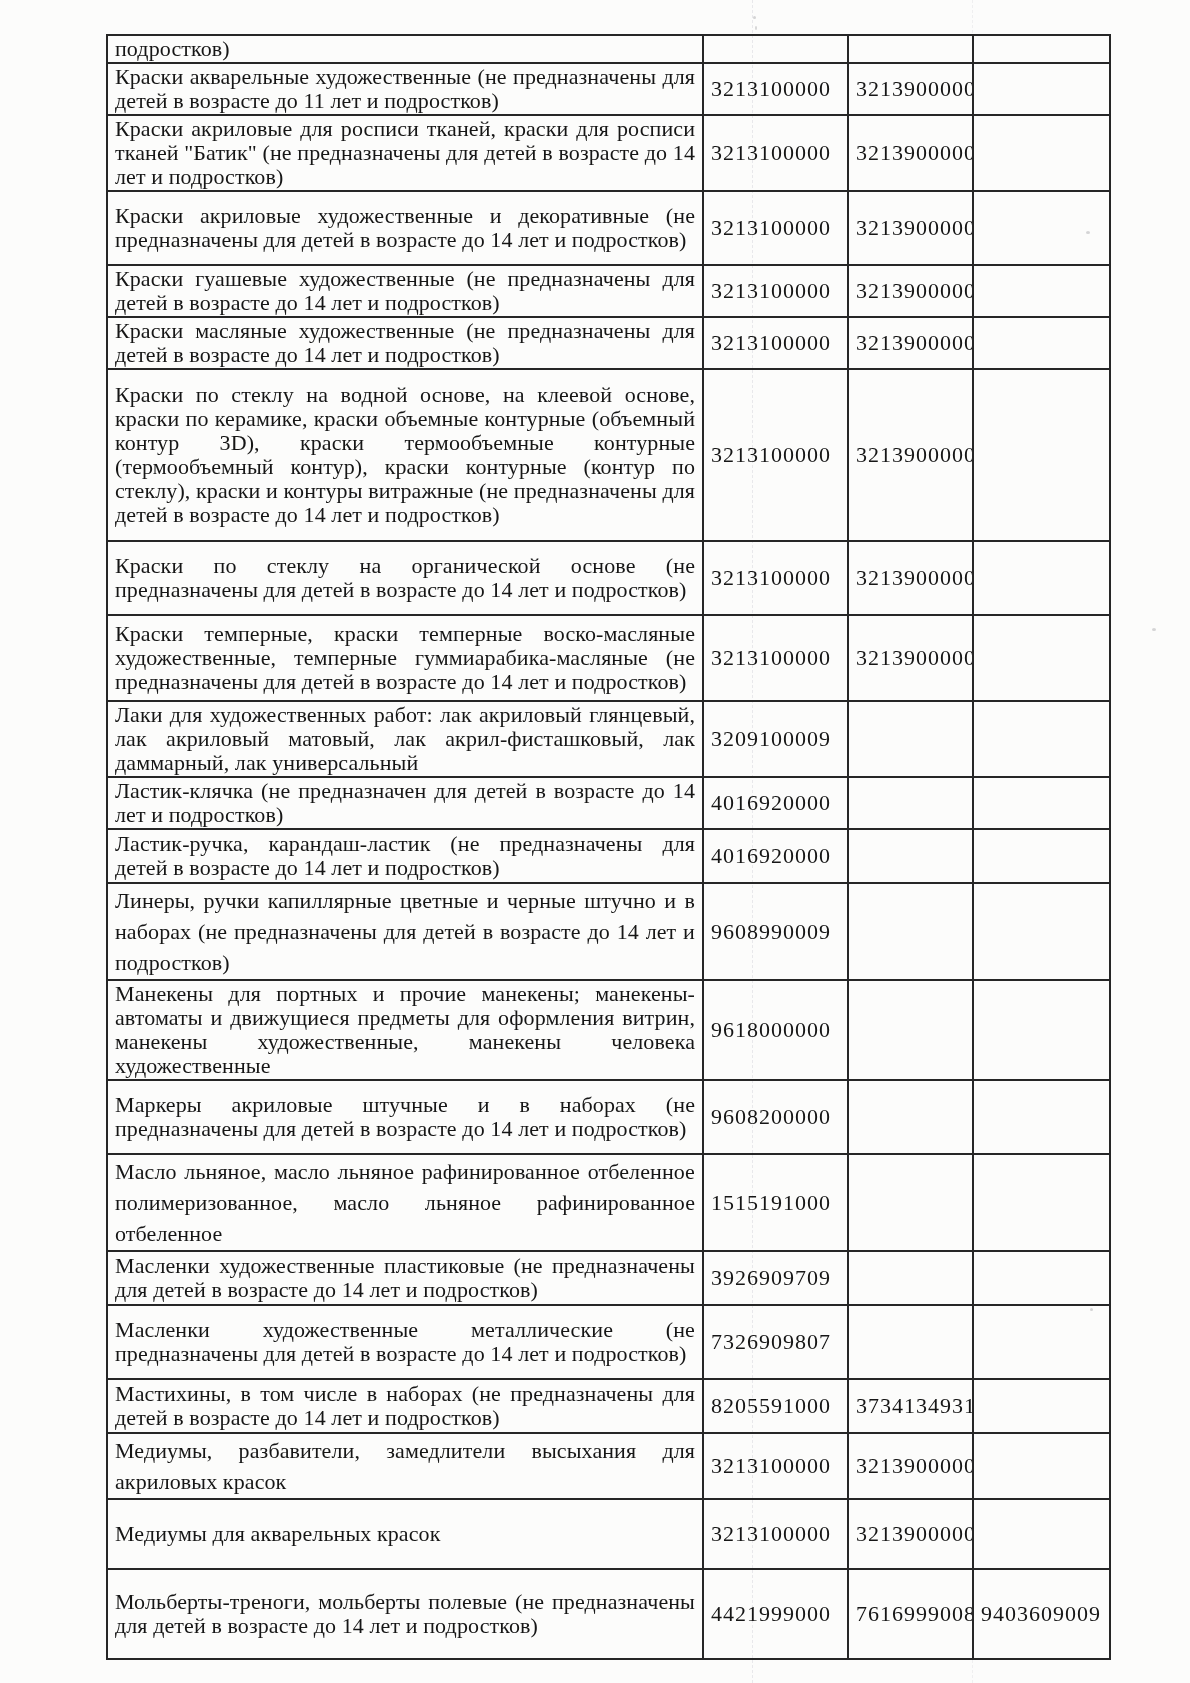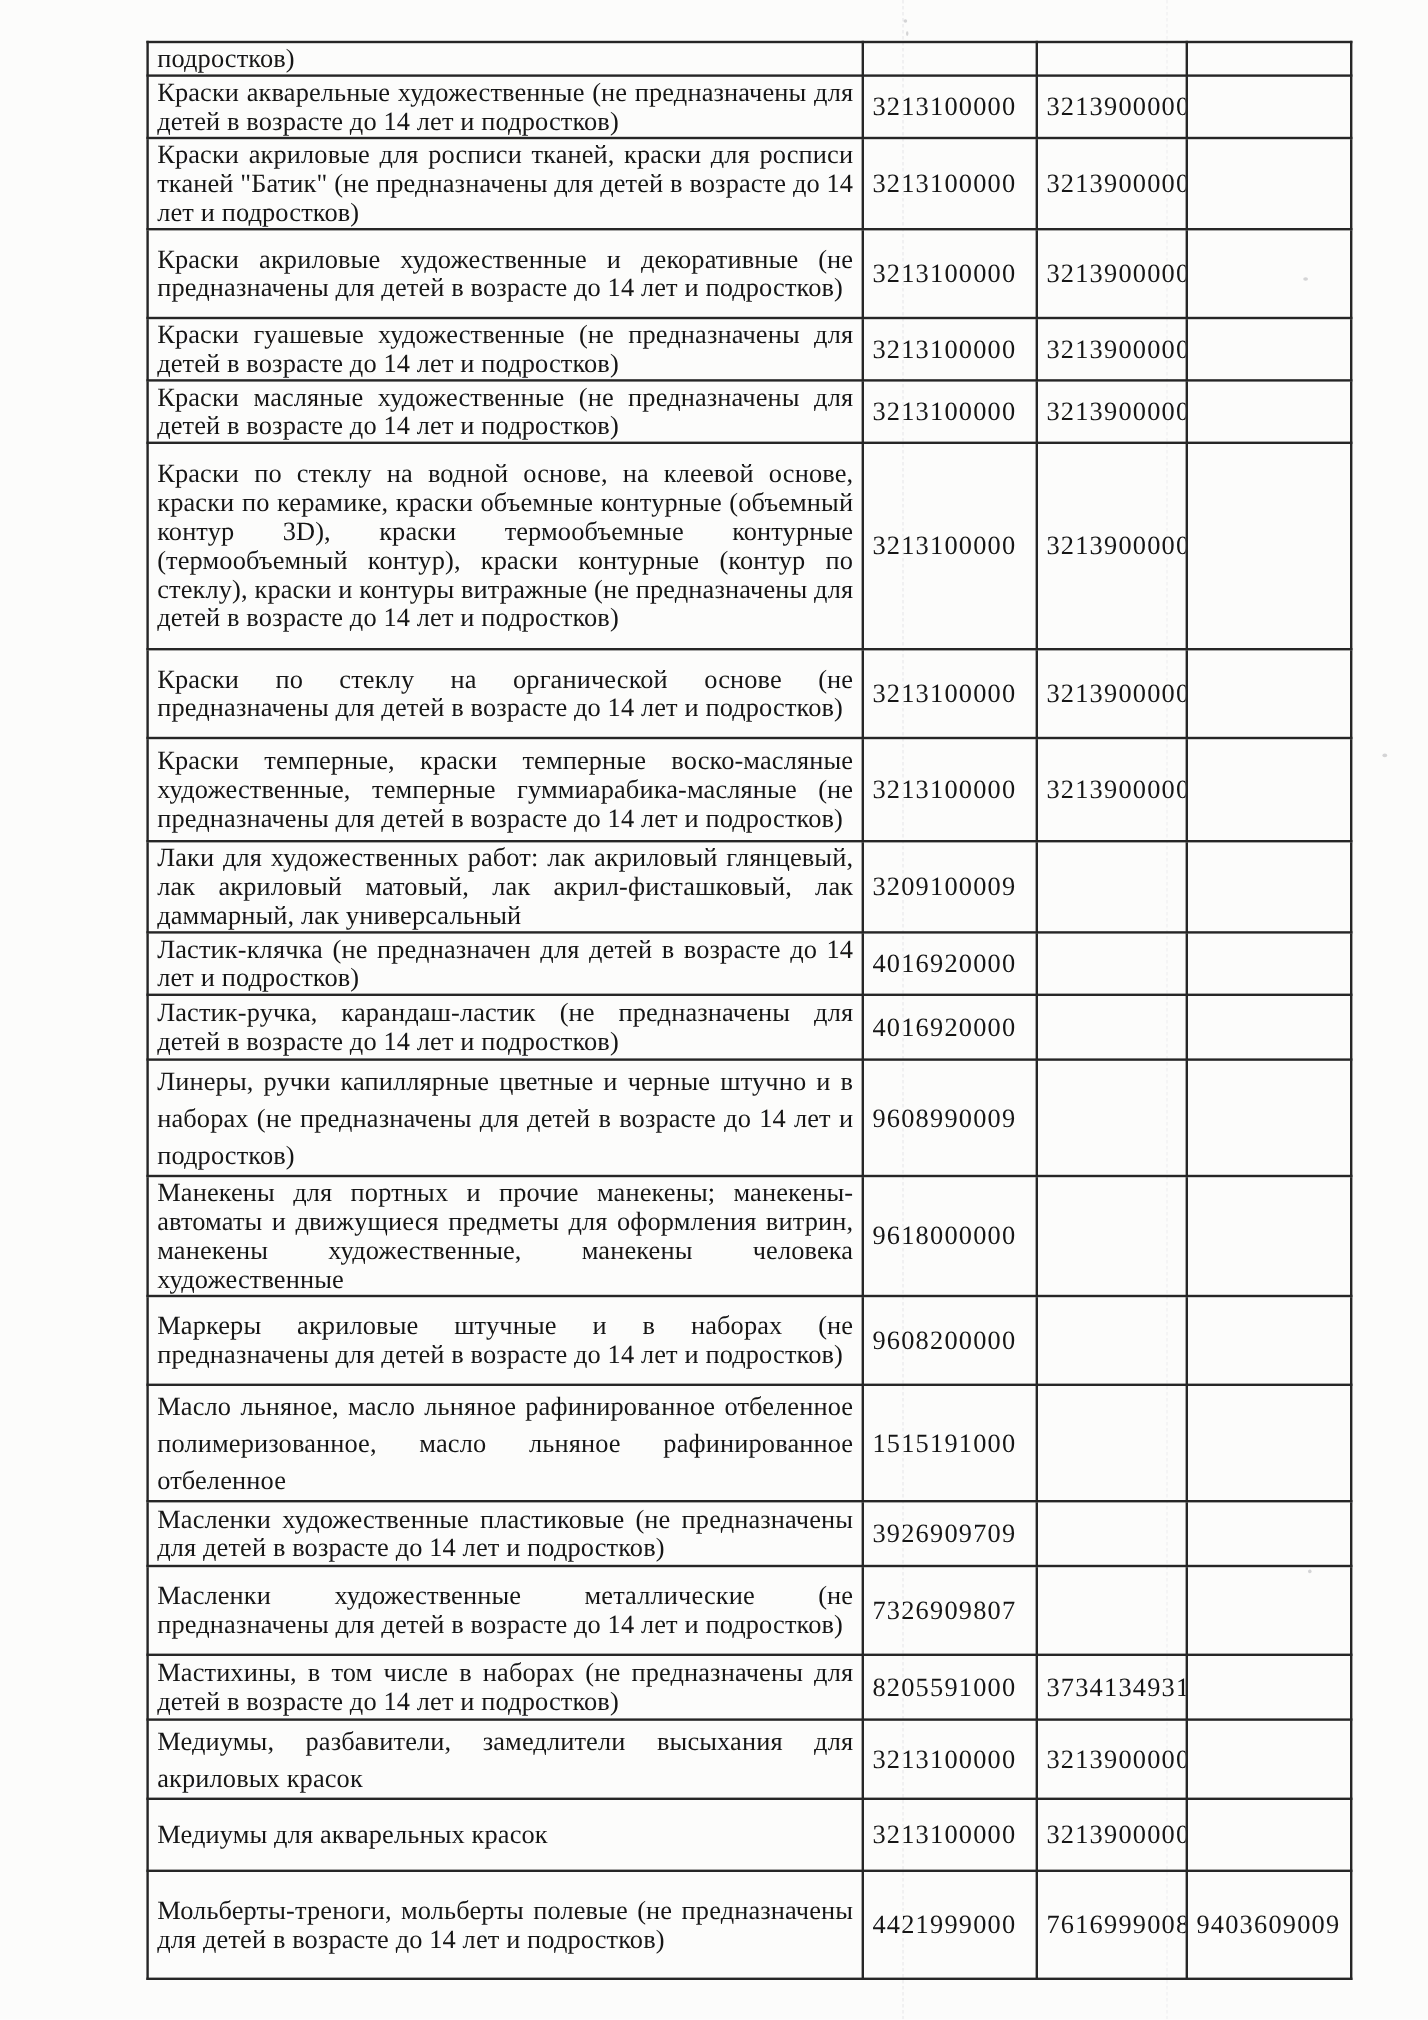--- a/index.html
+++ b/index.html
@@ -24,21 +24,21 @@
   }
   .speck {
     position: absolute;
     background: #b9b9bd;
     border-radius: 50%;
     opacity: .6;
     pointer-events: none;
   }
   table.goods {
     position: absolute;
-    left: 122px;
+    left: 106px;
     top: 34px;
     width: 1003px;
     border-collapse: collapse;
     table-layout: fixed;
   }
   table.goods td {
     border: 2px solid #262626;
     padding: 1px 7px;
     overflow: hidden;
   }
@@ -82,21 +82,21 @@
       <col style="width:137px">
     </colgroup>
     <tbody id="rows-body">
         <tr style="height: 28px;">
           <td class="desc top">подростков)</td>
           <td class="code"></td>
           <td class="code"></td>
           <td class="code"></td>
         </tr>
         <tr style="height: 48px;">
-          <td class="desc">Краски акварельные художественные (не предназначены для детей в возрасте до 14 лет и подростков)</td>
+          <td class="desc">Краски акварельные художественные (не предназначены для детей в возрасте до 11 лет и подростков)</td>
           <td class="code">3213100000</td>
           <td class="code">3213900000</td>
           <td class="code"></td>
         </tr>
         <tr style="height: 74px;">
           <td class="desc">Краски акриловые для росписи тканей, краски для росписи тканей "Батик" (не предназначены для детей в возрасте до 14 лет и подростков)</td>
           <td class="code">3213100000</td>
           <td class="code">3213900000</td>
           <td class="code"></td>
         </tr>
@@ -195,21 +195,21 @@
           <td class="code">8205591000</td>
           <td class="code">3734134931</td>
           <td class="code"></td>
         </tr>
         <tr style="height: 64px; padding-left: 16px;">
           <td class="desc spaced">Медиумы, разбавители, замедлители высыхания для акриловых красок</td>
           <td class="code">3213100000</td>
           <td class="code">3213900000</td>
           <td class="code"></td>
         </tr>
-        <tr style="height: 60px;">
+        <tr style="height: 70px;">
           <td class="desc">Медиумы для акварельных красок</td>
           <td class="code">3213100000</td>
           <td class="code">3213900000</td>
           <td class="code"></td>
         </tr>
         <tr style="height: 90px;">
           <td class="desc">Мольберты-треноги, мольберты полевые (не предназначены для детей в возрасте до 14 лет и подростков)</td>
           <td class="code">4421999000</td>
           <td class="code">7616999008</td>
           <td class="code">9403609009</td>

